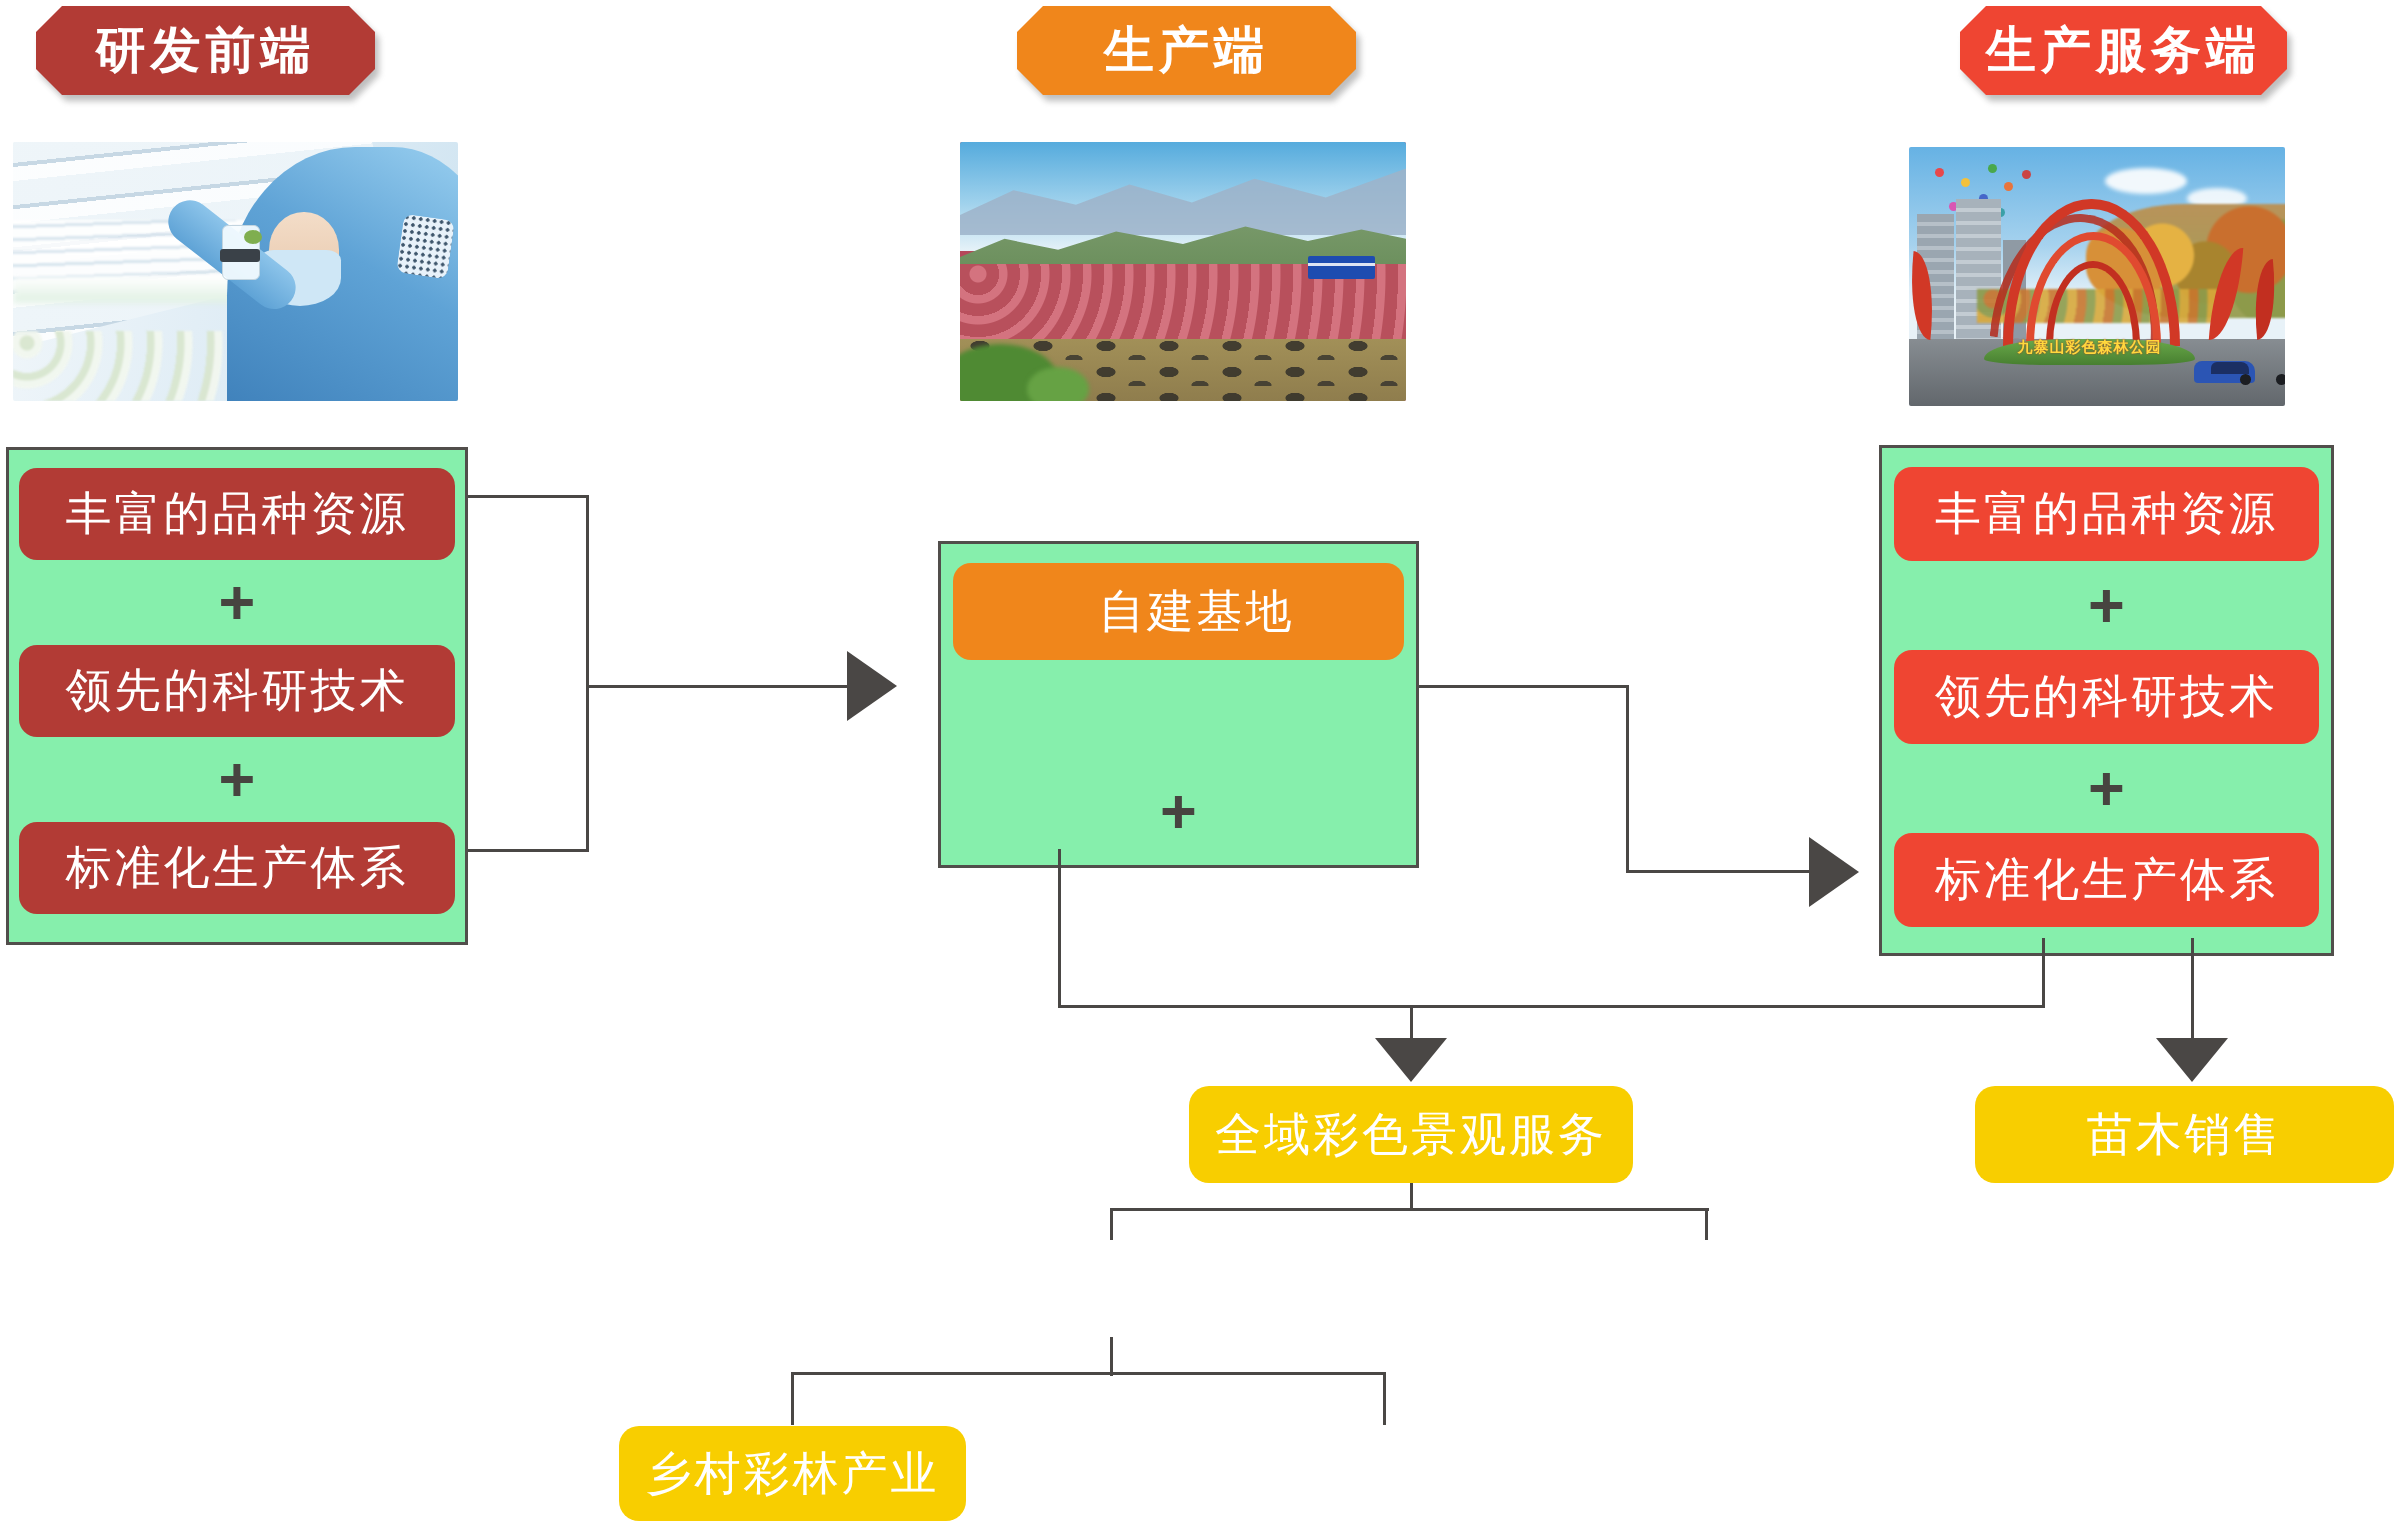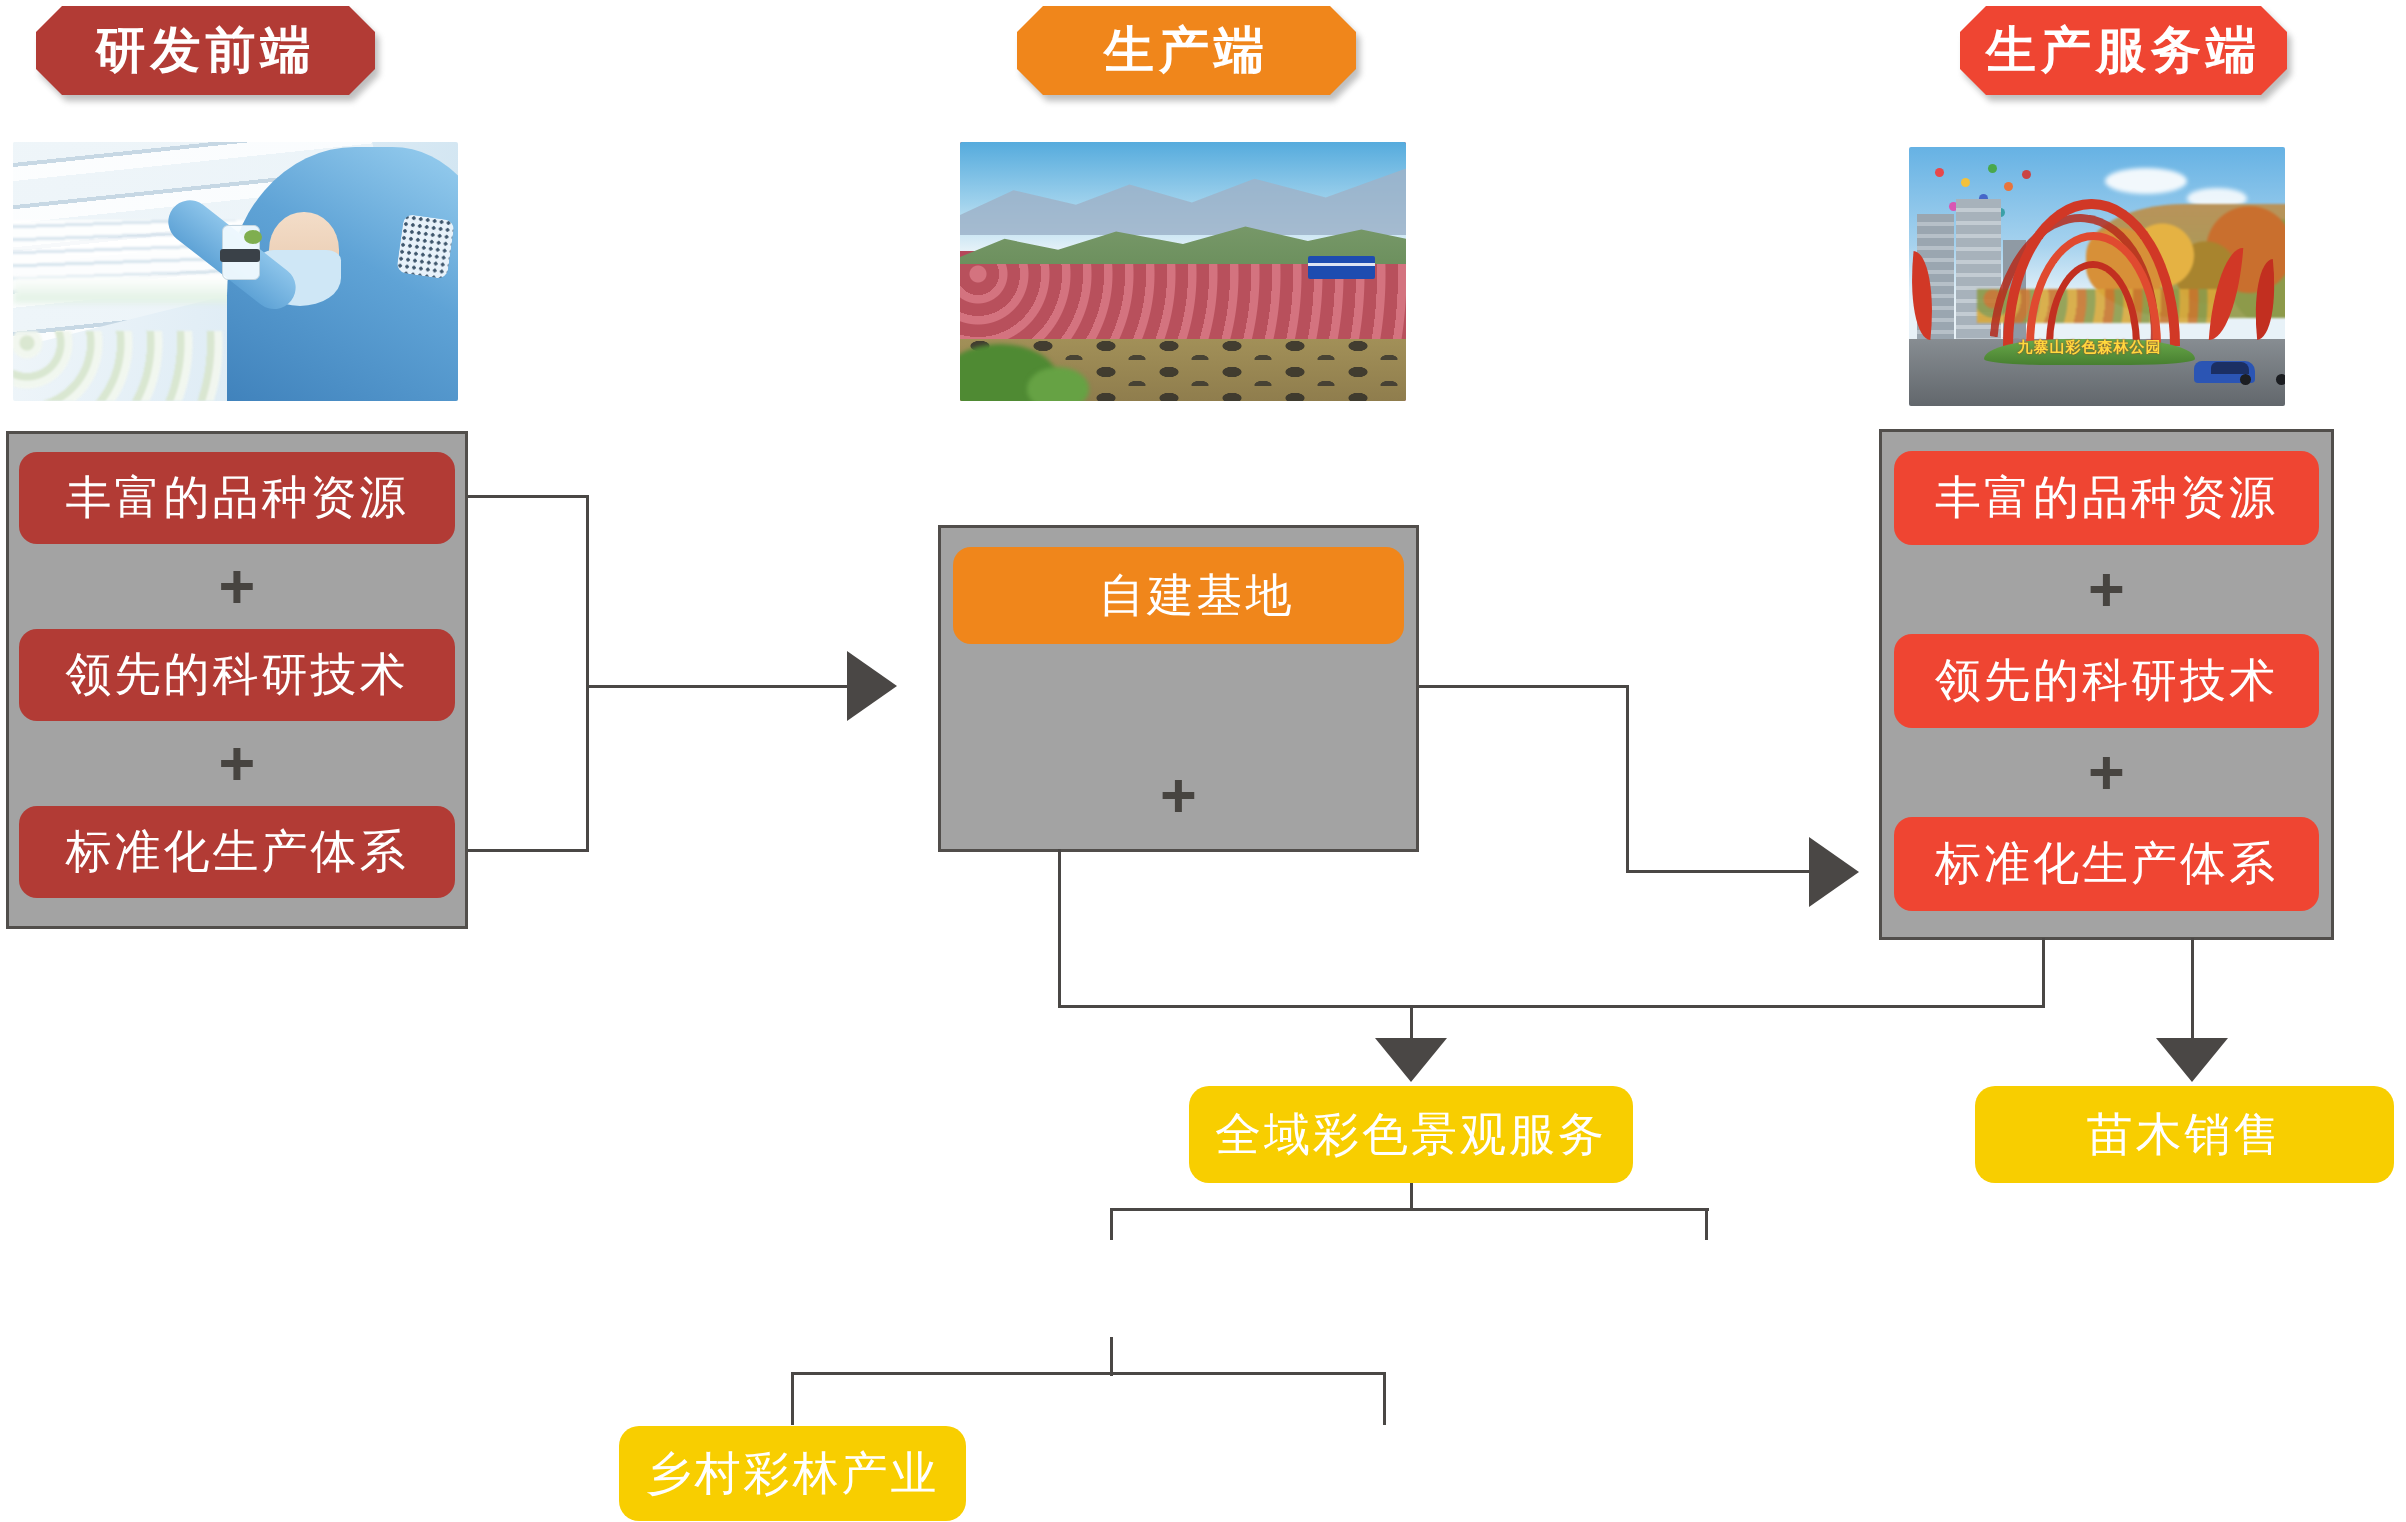--- a/index.html
+++ b/index.html
@@ -8,22 +8,22 @@
 
   
   .badge-wrap{position:absolute;height:89px;filter:drop-shadow(4px 6px 3px rgba(110,110,110,.45));}
   .badge{width:100%;height:100%;display:flex;align-items:center;justify-content:center;
     color:#fff;font-weight:bold;font-size:50px;letter-spacing:5px;
     clip-path:polygon(26px 0,calc(100% - 26px) 0,100% 26px,100% calc(100% - 26px),
       calc(100% - 26px) 100%,26px 100%,0 calc(100% - 26px),0 26px);}
   .badge.dark{background:#B23B35;} .badge.orange{background:#F0861B;} .badge.red{background:#EF4532;}
 
   
-  .gbox{position:absolute;background:#a3a3a3;border:3px solid #514e4b;box-sizing:border-box;
-    display:flex;flex-direction:column;justify-content:space-between;align-items:center;}
+  .gbox{position:absolute;background:#86efac;border:3px solid #514e4b;box-sizing:border-box;
+    display:flex;flex-direction:column;justify-content:space-between;align-items:center;margin-top:16px;}
   .pill{width:100%;border-radius:18px;display:flex;align-items:center;justify-content:center;
     color:#fff;font-size:46px;letter-spacing:3px;box-sizing:border-box;}
   .pill.dark{background:#B23B35;height:92px;}
   .pill.red{background:#EF4532;height:94px;}
   .pill.orange{background:#F0861B;height:97px;padding-left:36px;}
   .plus{color:#474440;font-size:63px;font-weight:900;line-height:1;}
 
   
   .ybox{position:absolute;background:#F8CE00;border-radius:20px;display:flex;align-items:center;
     justify-content:center;color:#fff;font-size:46px;letter-spacing:3px;}

